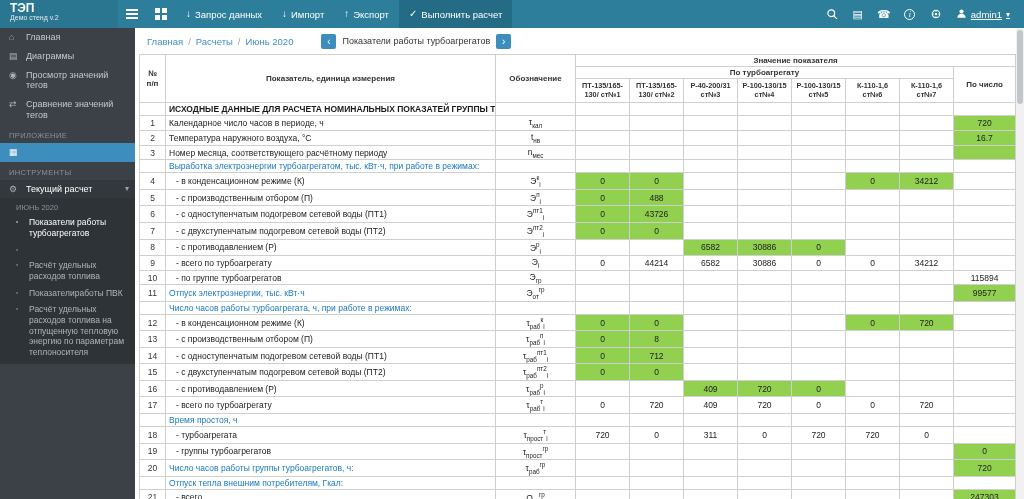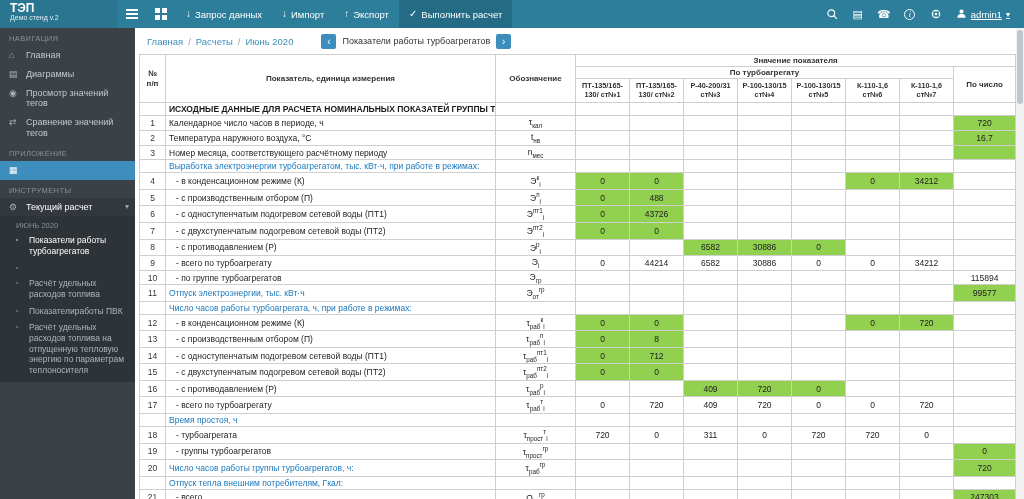--- a/index.html
+++ b/index.html
@@ -134,21 +134,20 @@
               <circle cx="8" cy="5" r="3" fill="#fff"></circle>
               <path d="M2 14c0-3.3 2.7-5.5 6-5.5s6 2.2 6 5.5z" fill="#fff"></path>
             </svg></span>
           <span>admin1</span>
           <span class="caret">▾</span>
         </div>
       </div>
   </header>
 
   <aside class="sidebar" id="sidebar">
-      <div class="sb-header">НАВИГАЦИЯ</div>
       <div class="sb-item">
         <span class="sb-ic">⌂</span>
         <span>Главная</span>
       </div>
       <div class="sb-item">
         <span class="sb-ic">▤</span>
         <span>Диаграммы</span>
       </div>
       <div class="sb-item">
         <span class="sb-ic">◉</span>

